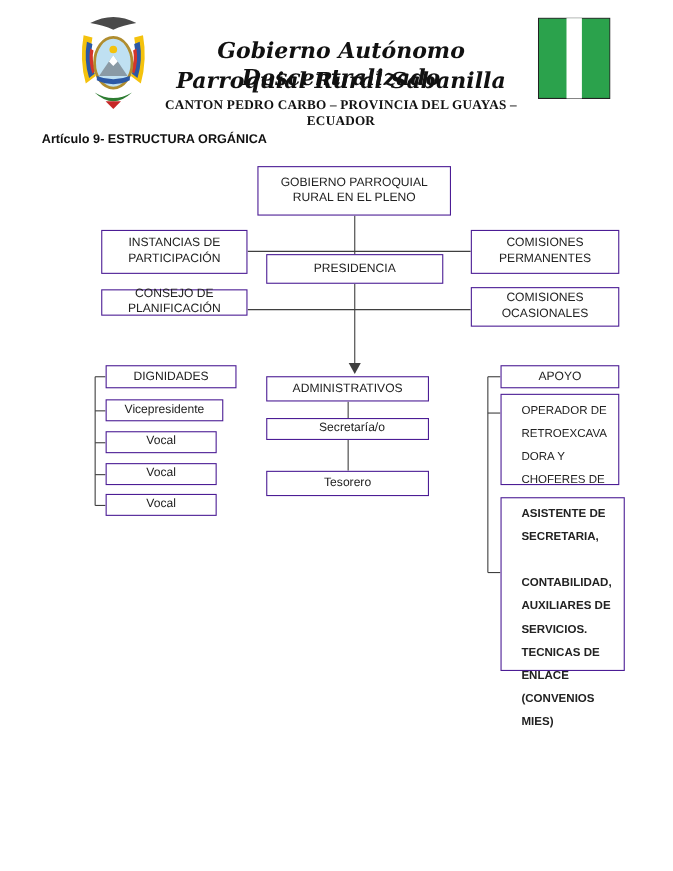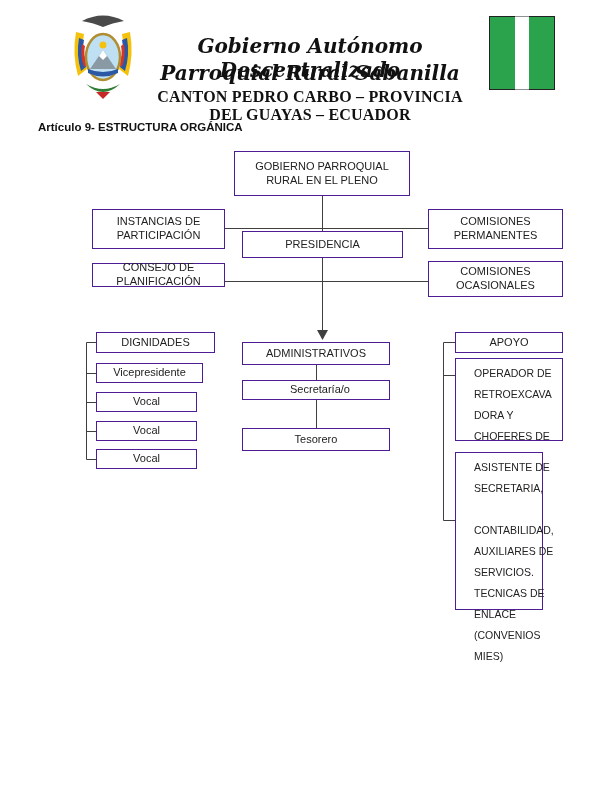--- a/index.html
+++ b/index.html
@@ -10,21 +10,21 @@
   
   .coat { position:absolute; left:72px; top:12px; width:62px; height:90px; }
   .hdr-title1, .hdr-title2 {
     position:absolute; left:140px; width:340px; text-align:center;
     font-family:"DejaVu Serif", serif; font-style:italic; font-weight:bold; font-size:20px; color:#111;
   }
   .hdr-title1 { top:34px; }
   .hdr-title2 { top:61px; }
   .hdr-sub {
     position:absolute; left:140px; top:88px; width:340px; text-align:center;
-    font-family:"Liberation Serif", serif; font-weight:bold; font-size:16px; letter-spacing:0.2px; color:#111;
+    font-family:"Liberation Serif", serif; font-weight:bold; font-size:12px; letter-spacing:0.2px; color:#111;
   }
   .flag { position:absolute; left:489px; top:16px; width:66px; height:74px; }
 
   .article-title {
     position:absolute; left:38px; top:121px;
     font-size:11.5px; font-weight:bold; color:#111;
   }
 
   
   .lines { position:absolute; left:0; top:0; pointer-events:none; }
@@ -128,21 +128,21 @@
   <div class="box" style="left:242px; top:428px; width:148px; height:23px;">Tesorero</div>
 
   <div class="box" style="left:455px; top:332px; width:108px; height:21px;">APOYO</div>
 
   <div class="box box-left" style="left:455px; top:358px; width:108px; height:83px;">OPERADOR DE
 RETROEXCAVA
 DORA Y
 CHOFERES DE
 VEHICULOS</div>
 
-  <div class="box box-left" style="left:455px; top:452px; width:88px; height:158px;">ASISTENTE DE
+  <div class="box box-left" style="left:455px; top:452px; width:113px; height:158px;font-weight:bold;">ASISTENTE DE
 SECRETARIA,
 
 CONTABILIDAD,
 AUXILIARES DE
 SERVICIOS.
 TECNICAS DE
 ENLACE
 (CONVENIOS
 MIES)</div>
 

